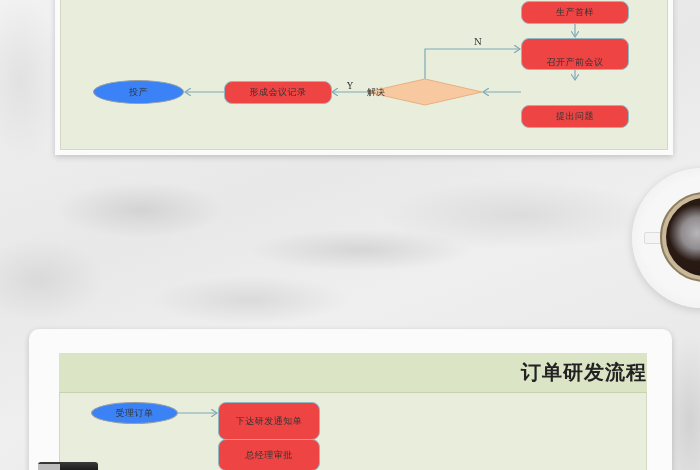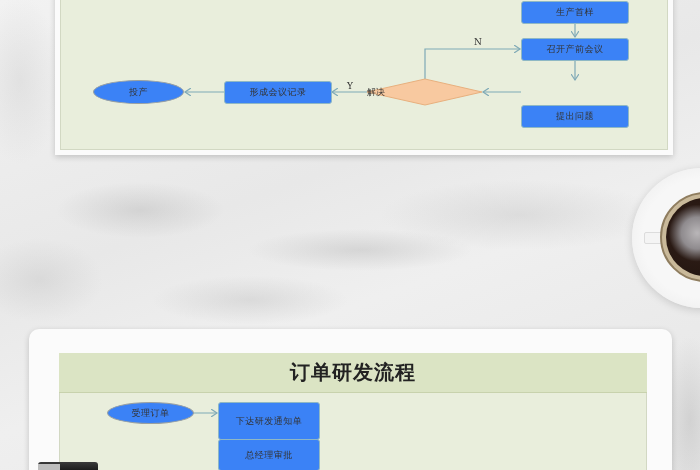--- a/index.html
+++ b/index.html
@@ -16,33 +16,33 @@
       radial-gradient(ellipse 40px 120px at 690px 420px, rgba(170,170,170,0.35), transparent 70%),
       linear-gradient(160deg, #f2f2f2 0%, #e8e8e8 40%, #efefef 60%, #e5e5e5 100%);
   }
   .card {
     position:absolute; background:#fbfbfb;
     box-shadow: 0 2px 6px rgba(0,0,0,0.18);
   }
   .panel { position:absolute; background:#e9eedc; border:1px solid #d2d8c3; box-sizing:border-box; }
   .node {
     position:absolute; box-sizing:border-box;
-    background:#3b82f6; border:1.5px solid #8fb8c4; border-radius:3px;
+    background:#ef4444; border:1.5px solid #8fb8c4; border-radius:8px;
     display:flex; align-items:center; justify-content:center;
     font-size:9px; color:#333; letter-spacing:0.5px;
     font-family: "DejaVu Serif", serif;
   }
   .oval { border-radius:50%; border-color:#9aa0a0; background:#3b82f6; }
   .label { position:absolute; font-size:9px; color:#333; font-family:"DejaVu Serif", serif; }
   .diamond-text { position:absolute; font-size:9px; color:#333; font-family:"DejaVu Serif", serif;
     display:flex; align-items:center; justify-content:flex-start; }
   svg.lines { position:absolute; left:0; top:0; }
   .title-bar {
     position:absolute; background:#dbe4c4; border-bottom:1px solid #c8d2ad; box-sizing:border-box;
-    display:flex; align-items:center; justify-content:center;
+    display:flex; align-items:center; justify-content:flex-end;
     font-size:20px; font-weight:bold; color:#222; font-family:"DejaVu Serif", serif; letter-spacing:1px;
   }
   .cup-saucer {
     position:absolute; left:632px; top:168px; width:140px; height:140px; border-radius:50%;
     background:radial-gradient(circle, #f7f7f7 60%, #e6e6e6 100%);
     box-shadow: 0 2px 8px rgba(0,0,0,0.15);
   }
   .cup-rim {
     position:absolute; left:660px; top:192px; width:90px; height:90px; border-radius:50%;
     background:#c9b99a; border:2px solid #8f7d5f; box-sizing:border-box;
@@ -90,21 +90,21 @@
   <line x1="367" y1="92" x2="332" y2="92" stroke="#7fa9b6" stroke-width="1.2" marker-end="url(#arr)"></line>
 
   <line x1="224" y1="92" x2="185" y2="92" stroke="#7fa9b6" stroke-width="1.2" marker-end="url(#arr)"></line>
 
   <polygon points="425,79 482,92 425,105 367,92" fill="#f8c9a0" stroke="#e8b07e" stroke-width="1"></polygon>
 </svg>
 
 <div class="node" style="left:521px; top:1px; width:108px; height:23px;">
   <span>生产首样</span>
 </div>
-<div class="node" style="left:521px; top:38px; width:108px; height:23px;">
+<div class="node" style="left:521px; top:38px; width:108px; height:32px;align-items:flex-end;">
   <span>召开产前会议</span>
 </div>
 <div class="node" style="left:521px; top:81px; width:108px; height:23px;margin-top:24px;">
   <span>提出问题</span>
 </div>
 <div class="diamond-text" style="left:367px; top:79px; width:115px; height:26px;">
   <span>解决</span>
 </div>
 <div class="node" style="left:224px; top:81px; width:108px; height:23px;">
   <span>形成会议记录</span>
@@ -125,21 +125,21 @@
   <defs>
     <marker id="arr2" markerWidth="8" markerHeight="8" refX="6" refY="4" orient="auto" markerUnits="userSpaceOnUse">
       <path d="M0,0 L6,4 L0,8" fill="none" stroke="#7fa9b6" stroke-width="1.2"></path>
     </marker>
   </defs>
   <line x1="178" y1="413" x2="217" y2="413" stroke="#7fa9b6" stroke-width="1.2" marker-end="url(#arr2)"></line>
   <line x1="269" y1="424" x2="269" y2="438" stroke="#7fa9b6" stroke-width="1.2" marker-end="url(#arr2)"></line>
   <line x1="269" y1="461" x2="269" y2="472" stroke="#7fa9b6" stroke-width="1.2"></line>
 </svg>
 
-<div class="node oval" style="left:107px; top:402px; width:87px; height:22px;">
+<div class="node oval" style="left:91px; top:402px; width:87px; height:22px;">
   <span>受理订单</span>
 </div>
 <div class="node" style="left:218px; top:402px; width:102px; height:38px;">
   <span>下达研发通知单</span>
 </div>
 <div class="node" style="left:218px; top:439px; width:102px; height:32px;">
   <span>总经理审批</span>
 </div>
 
 <div class="pen"></div>

